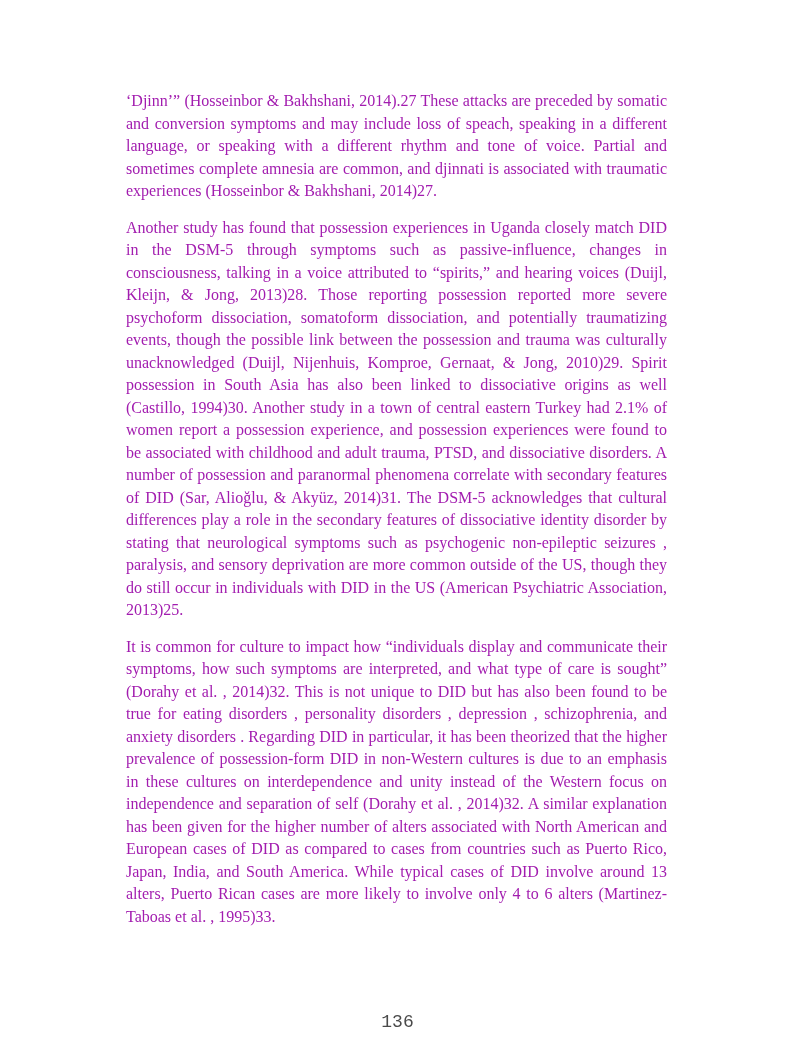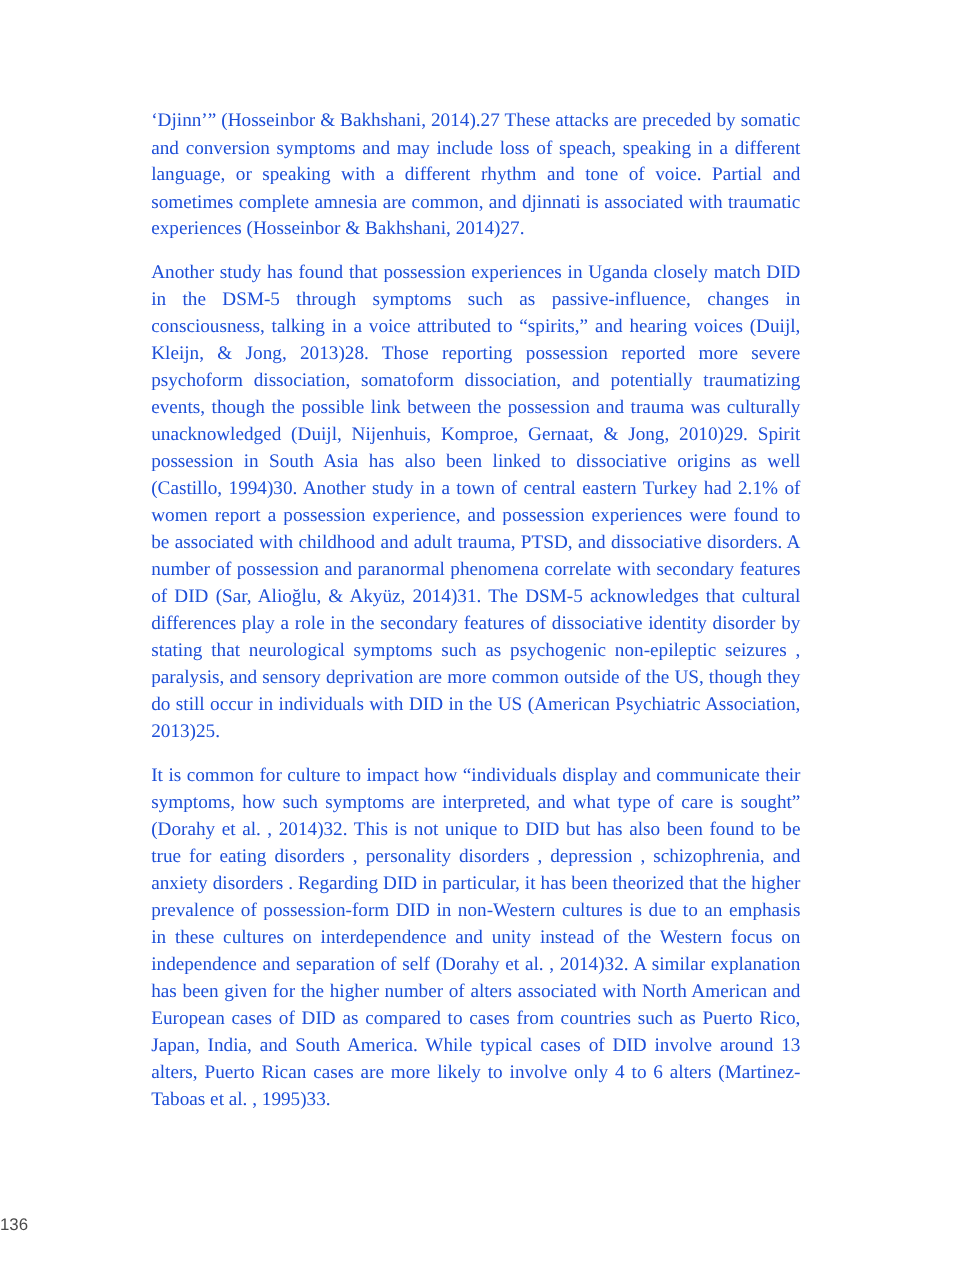--- a/index.html
+++ b/index.html
@@ -18,32 +18,33 @@
     position: absolute;
     left: 126px;
     top: 90px;
     width: 541px;
   }
   .text-block p {
     margin: 0 0 14px 0;
     font-family: "Liberation Serif", "DejaVu Serif", serif;
     font-size: 16px;
     line-height: 22.5px;
-    color: #1d4ed8;
+    color: #a21caf;
     text-align: justify;
     text-align-last: left;
     hyphens: none;
   }
   .page-number {
     position: absolute;
     top: 1012px;
     left: 0;
     width: 100%;
-    font-family: Liberation Sans, sans-serif;
-    font-size: 14px;
+    text-align: center;
+    font-family: Liberation Mono, monospace;
+    font-size: 18px;
     color: #4a4a4a;
   }
 </style>
 </head>
 <body>
 
 <div class="page">
   <div class="text-block">
     <p>‘Djinn’” (Hosseinbor &amp; Bakhshani, 2014).27 These attacks are preceded by somatic and conversion symptoms and may include loss of speach, speaking in a different language, or speaking with a different rhythm and tone of voice. Partial and sometimes complete amnesia are common, and djinnati is associated with traumatic experiences (Hosseinbor &amp; Bakhshani, 2014)27.</p>
     <p>Another study has found that possession experiences in Uganda closely match DID in the DSM-5 through symptoms such as passive-influence, changes in consciousness, talking in a voice attributed to “spirits,” and hearing voices (Duijl, Kleijn, &amp; Jong, 2013)28. Those reporting possession reported more severe psychoform dissociation, somatoform dissociation, and potentially traumatizing events, though the possible link between the possession and trauma was culturally unacknowledged (Duijl, Nijenhuis, Komproe, Gernaat, &amp; Jong, 2010)29. Spirit possession in South Asia has also been linked to dissociative origins as well (Castillo, 1994)30. Another study in a town of central eastern Turkey had 2.1% of women report a possession experience, and possession experiences were found to be associated with childhood and adult trauma, PTSD, and dissociative disorders. A number of possession and paranormal phenomena correlate with secondary features of DID (Sar, Alioğlu, &amp; Akyüz, 2014)31. The DSM-5 acknowledges that cultural differences play a role in the secondary features of dissociative identity disorder by stating that neurological symptoms such as psychogenic non-epileptic seizures , paralysis, and sensory deprivation are more common outside of the US, though they do still occur in individuals with DID in the US (American Psychiatric Association, 2013)25.</p>

